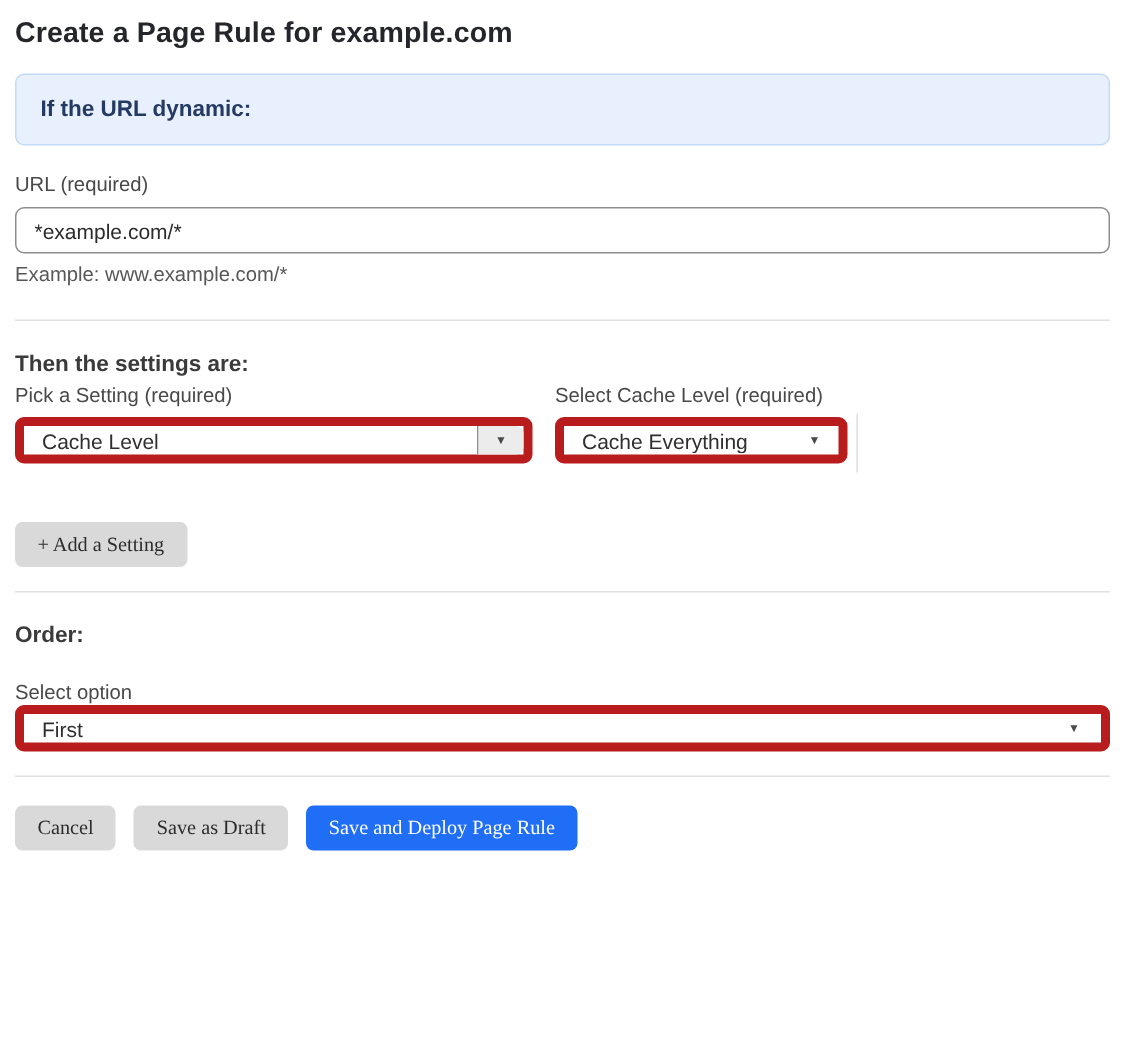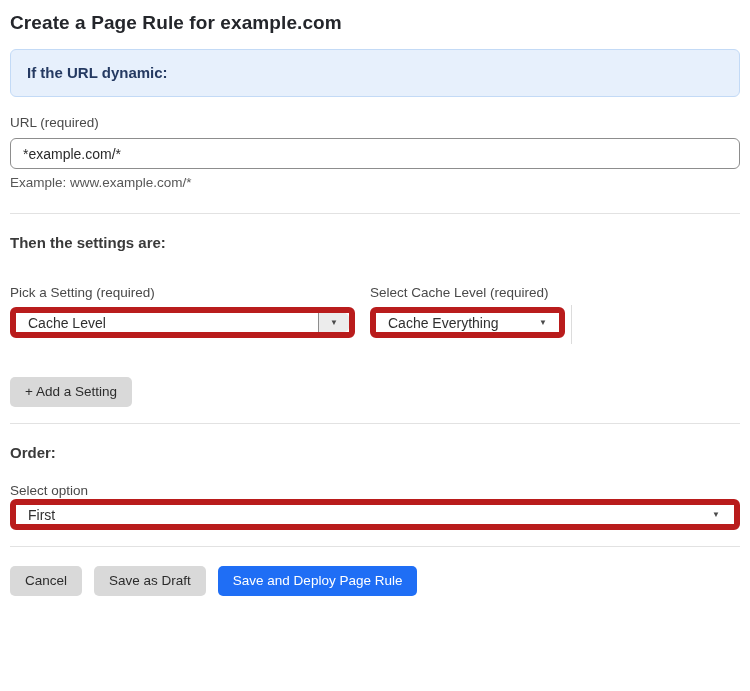--- a/index.html
+++ b/index.html
@@ -79,21 +79,21 @@
     margin-top: 20px;
     font-size: 15px;
     font-weight: bold;
     color: #3a3a3a;
     line-height: 18px;
   }
 
   .settings-row {
     display: flex;
     gap: 15px;
-    margin-top: 33px;
+    margin-top: 4px;
   }
   .settings-col-main { width: 345px; }
   .settings-col-sub  { width: 195px; }
   .settings-row .field-label { margin-top: 0; }
 
   .dropdown {
     margin-top: 6px;
     height: 31px;
     border: 6px solid #b91c1c;
     border-radius: 6px;
@@ -138,21 +138,21 @@
 
   .btn {
     display: inline-flex;
     align-items: center;
     justify-content: center;
     height: 30px;
     padding: 0 15px;
     border: none;
     border-radius: 5px;
     font-size: 13.5px;
-    font-family: Liberation Sans, sans-serif;
+    font-family: Liberation Serif, serif;
     cursor: pointer;
     line-height: 1;
   }
   .btn-gray { background: #d9d9d9; color: #2c2c2c; }
   .btn-blue { background: #1f6ef5; color: #ffffff; }
 
   .add-setting-btn { margin-top: 33px; }
 
   .order-select { margin-top: 0; }
   .order-helper {

